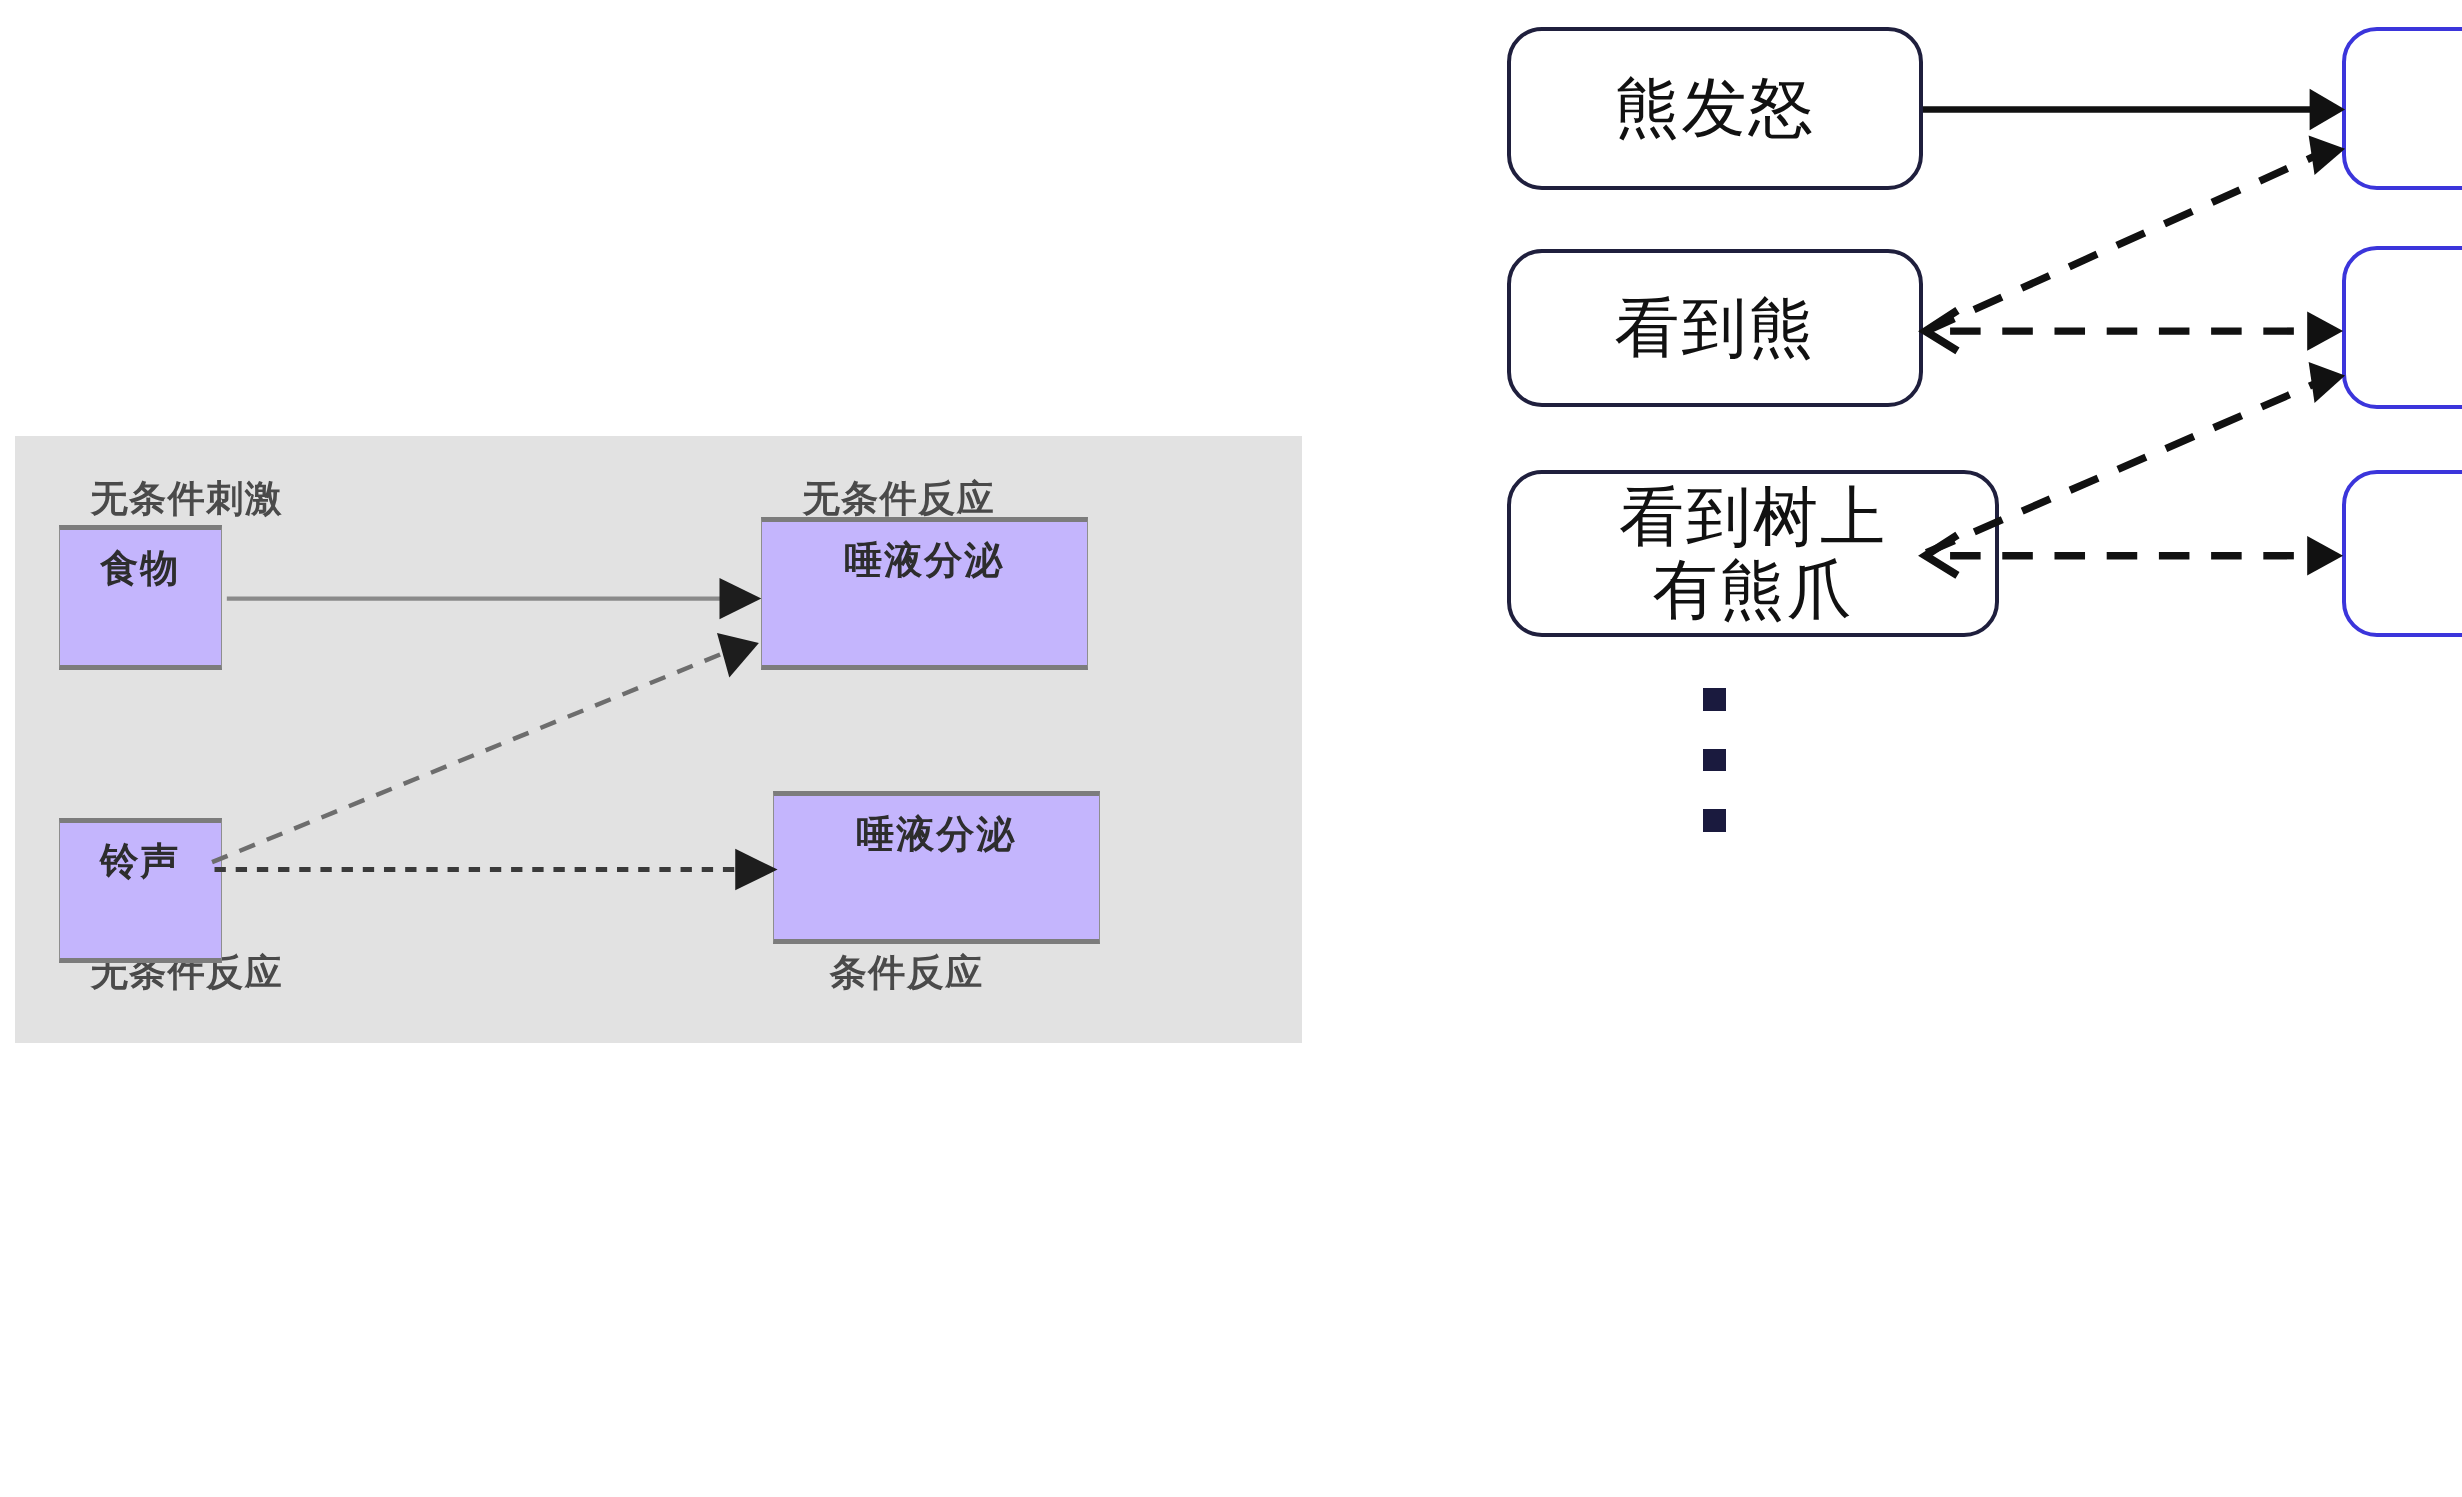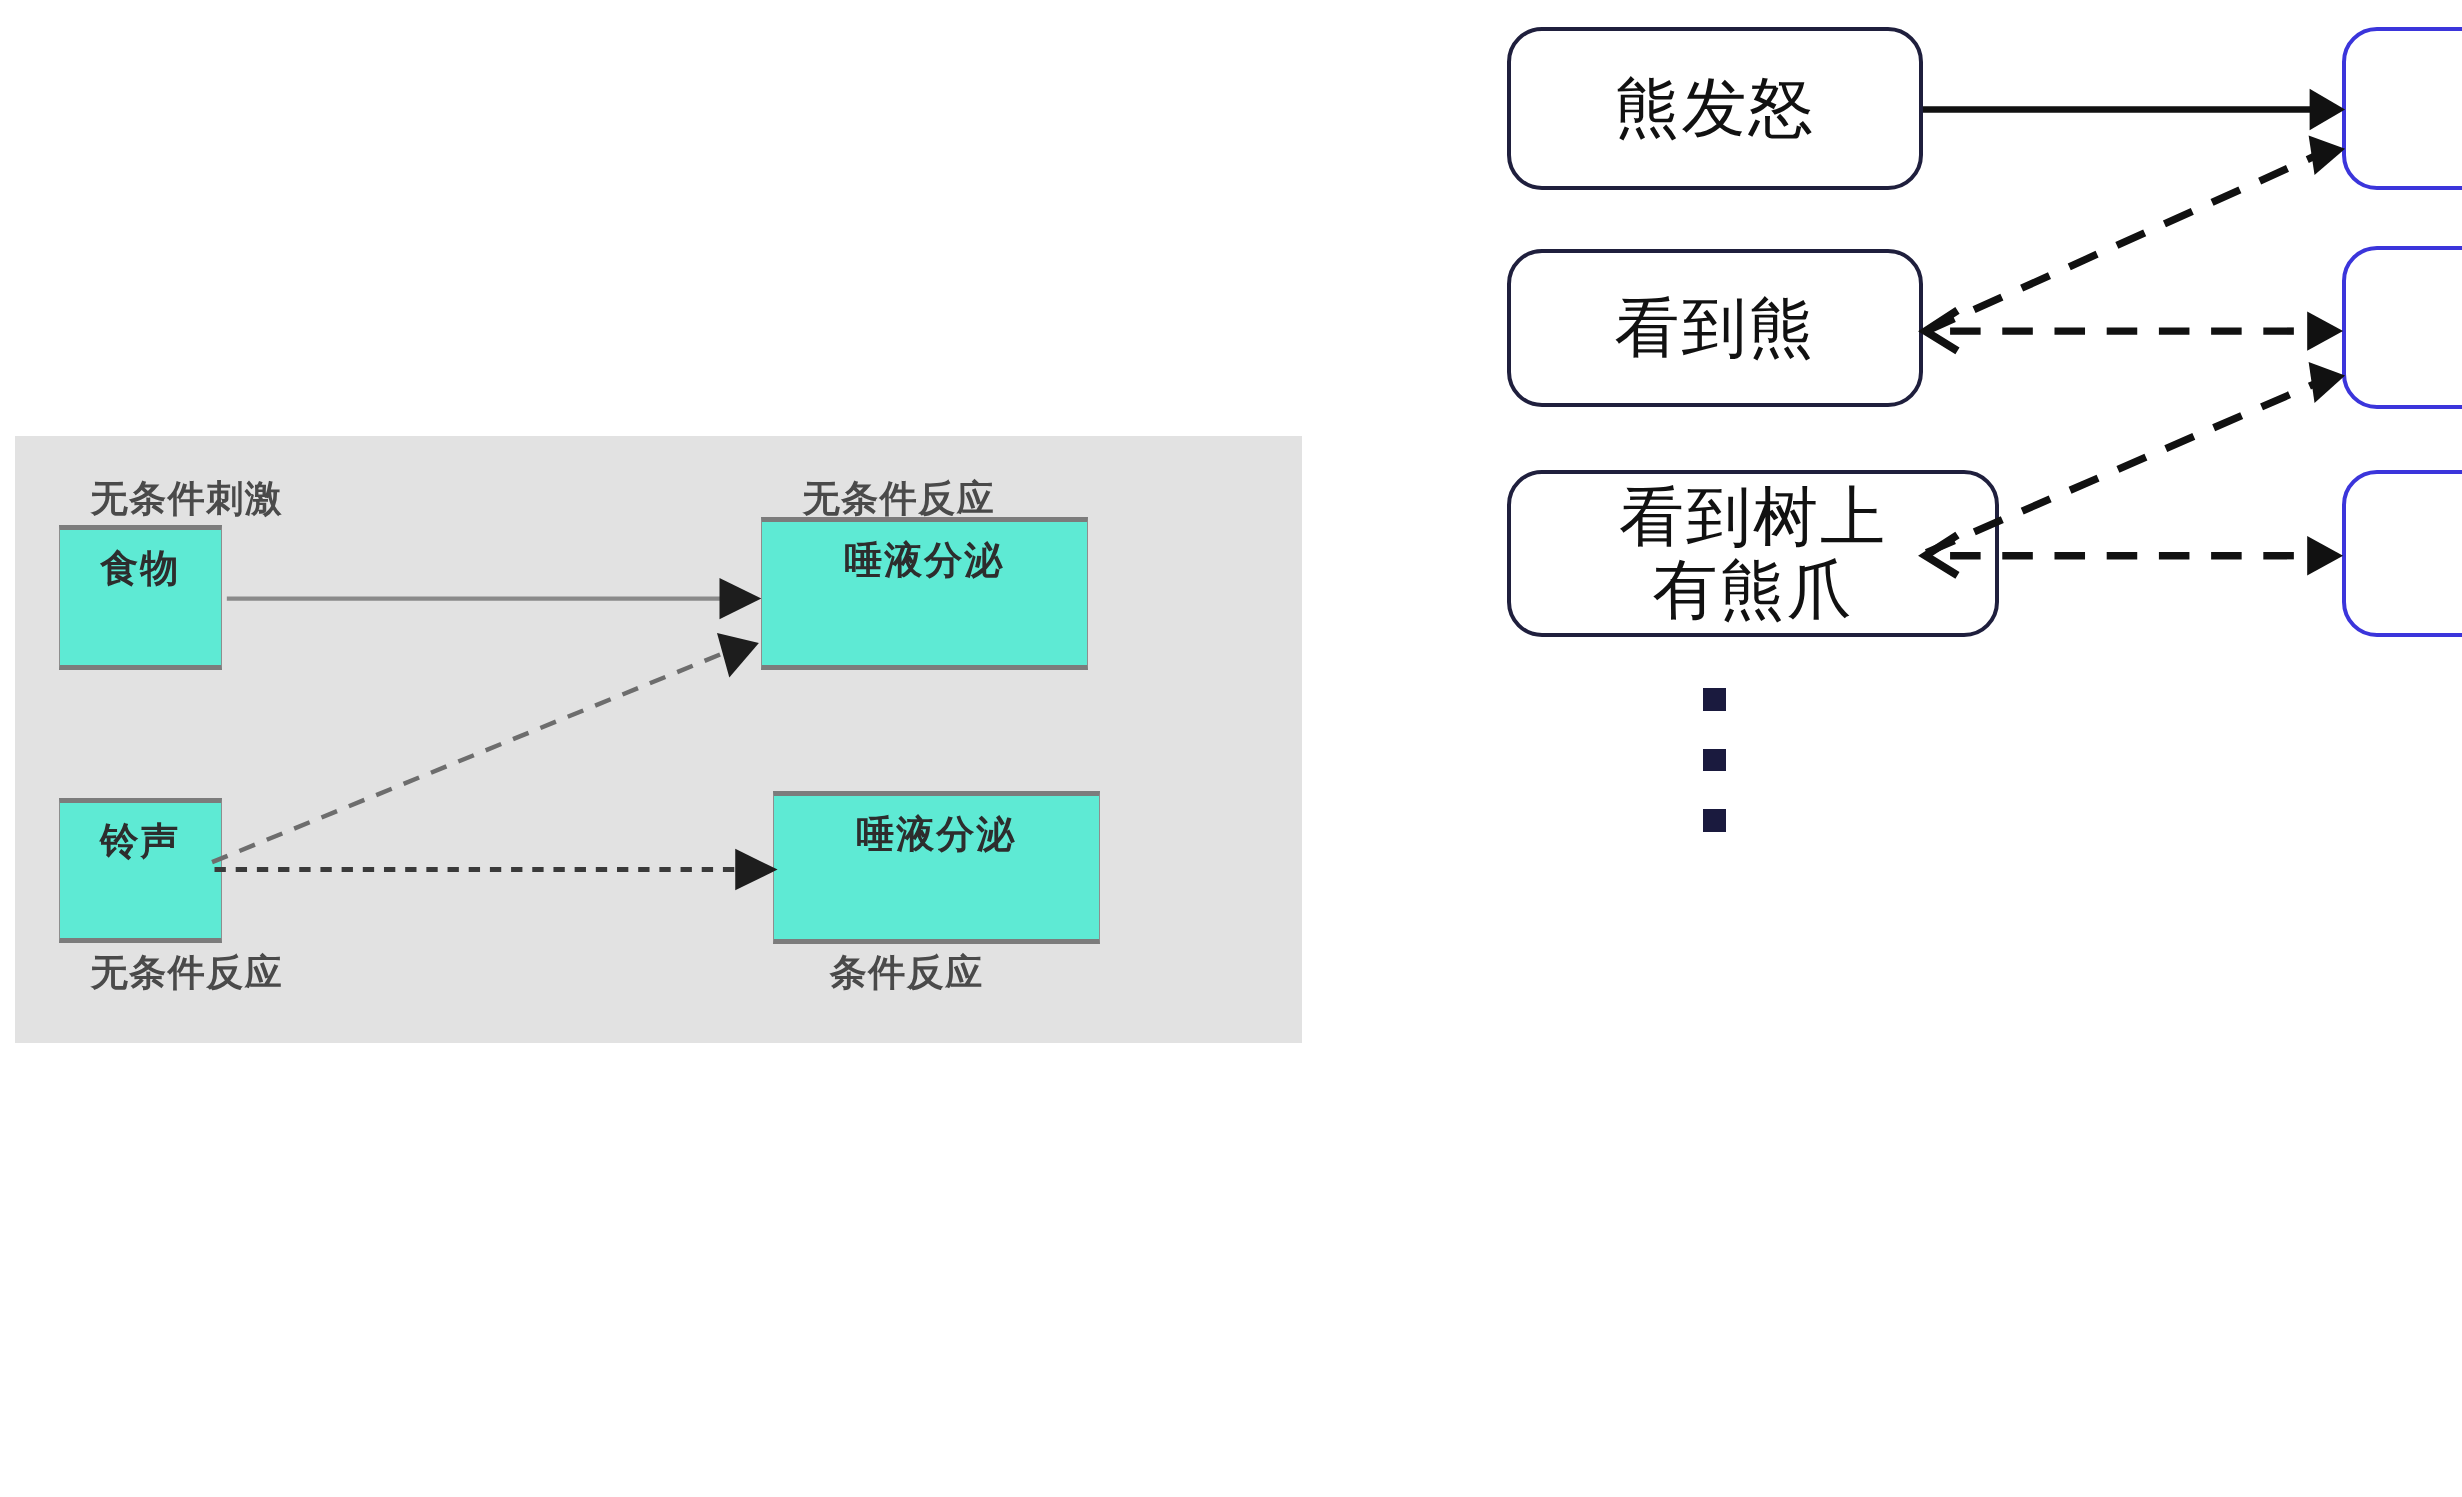--- a/index.html
+++ b/index.html
@@ -34,21 +34,21 @@
     white-space: nowrap;
     font-family: "Liberation Sans", "DejaVu Sans", sans-serif;
   }
   #pv-cap-us   { left: 76px;  top: 38px; }
   #pv-cap-ur   { left: 788px; top: 38px; }
   #pv-cap-cs   { left: 76px;  top: 512px; }
   #pv-cap-cr   { left: 815px; top: 512px; }
 
   .pv-box {
     position: absolute;
-    background: #5eead4;
+    background: #c4b5fd;
     border: 1.5px solid #8e8e8e;
     border-top: 5.4px solid #7c7c7c;
     border-bottom: 5.4px solid #7c7c7c;
     box-sizing: border-box;
   }
   .pv-box span {
     position: absolute;
     left: 0; right: 0;
     top: 12.8px;
     text-align: center;
@@ -56,21 +56,21 @@
     font-size: 38px;
     font-weight: 700;
     letter-spacing: 2px;
     white-space: nowrap;
   }
   #pv-box-food  { left: 44px;  top: 89px; width: 131px; height: 145px; }
   #pv-box-bell  { left: 44px;  top: 362px; width: 131px; height: 145px; }
   #pv-box-sal1  { left: 746px; top: 81px; width: 327px;  height: 153px; }
   #pv-box-sal2  { left: 758px; top: 355px; width: 327px;  height: 153px; }
   #pv-box-food  { width: 163px; }
-  #pv-box-bell  { width: 163px; }
+  #pv-box-bell  { width: 163px; margin-top: 20px; }
 
   #pavlov-svg {
     position: absolute;
     left: 0; top: 0;
     width: 1271px; height: 607px;
   }
 
   
   #rl-panel {
     position: absolute;

